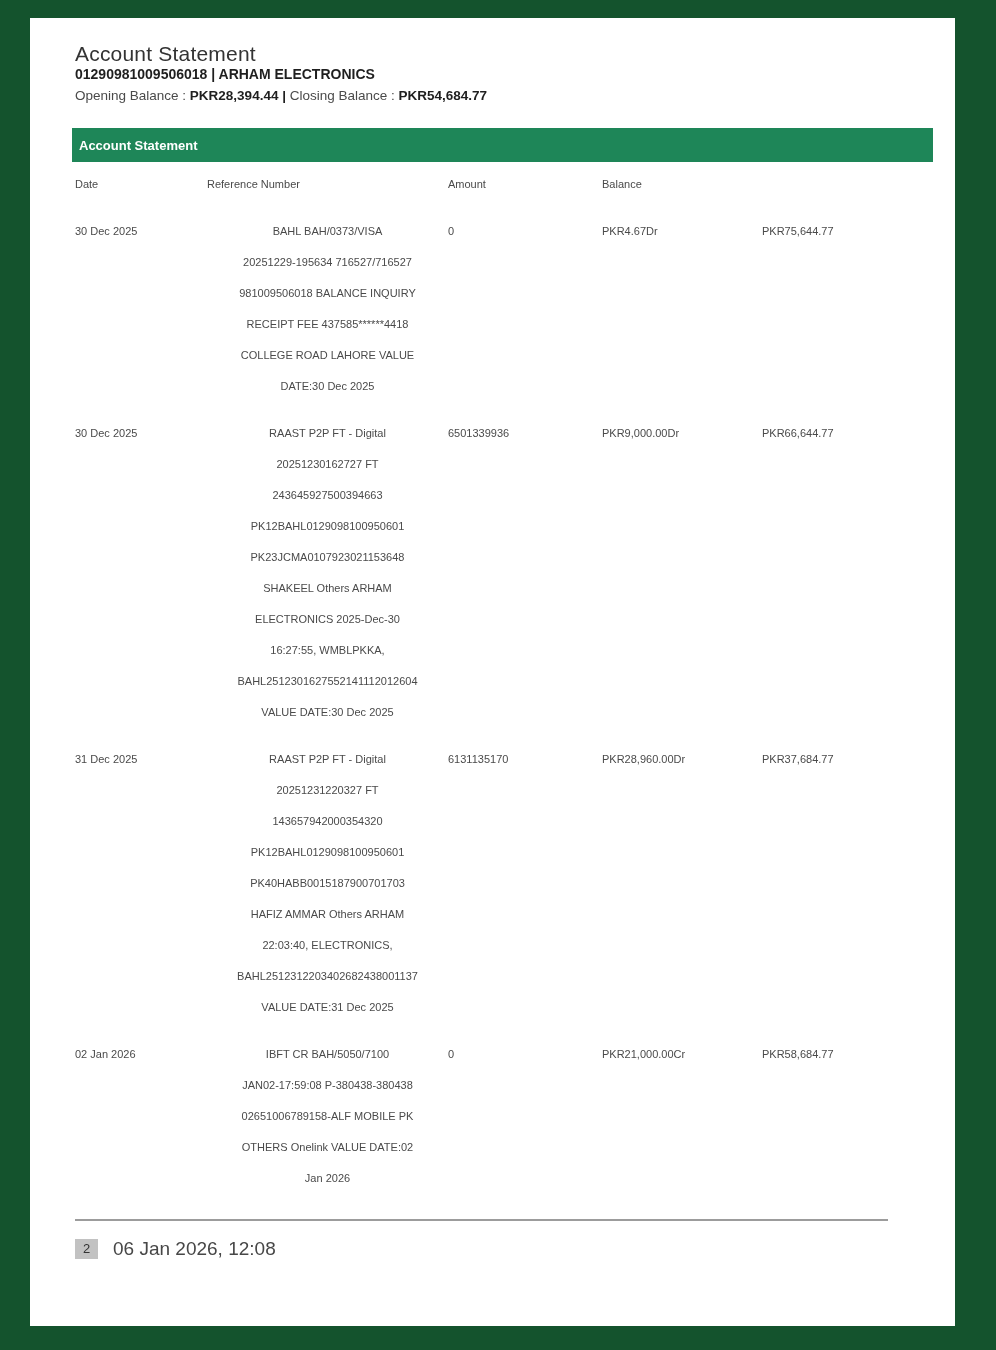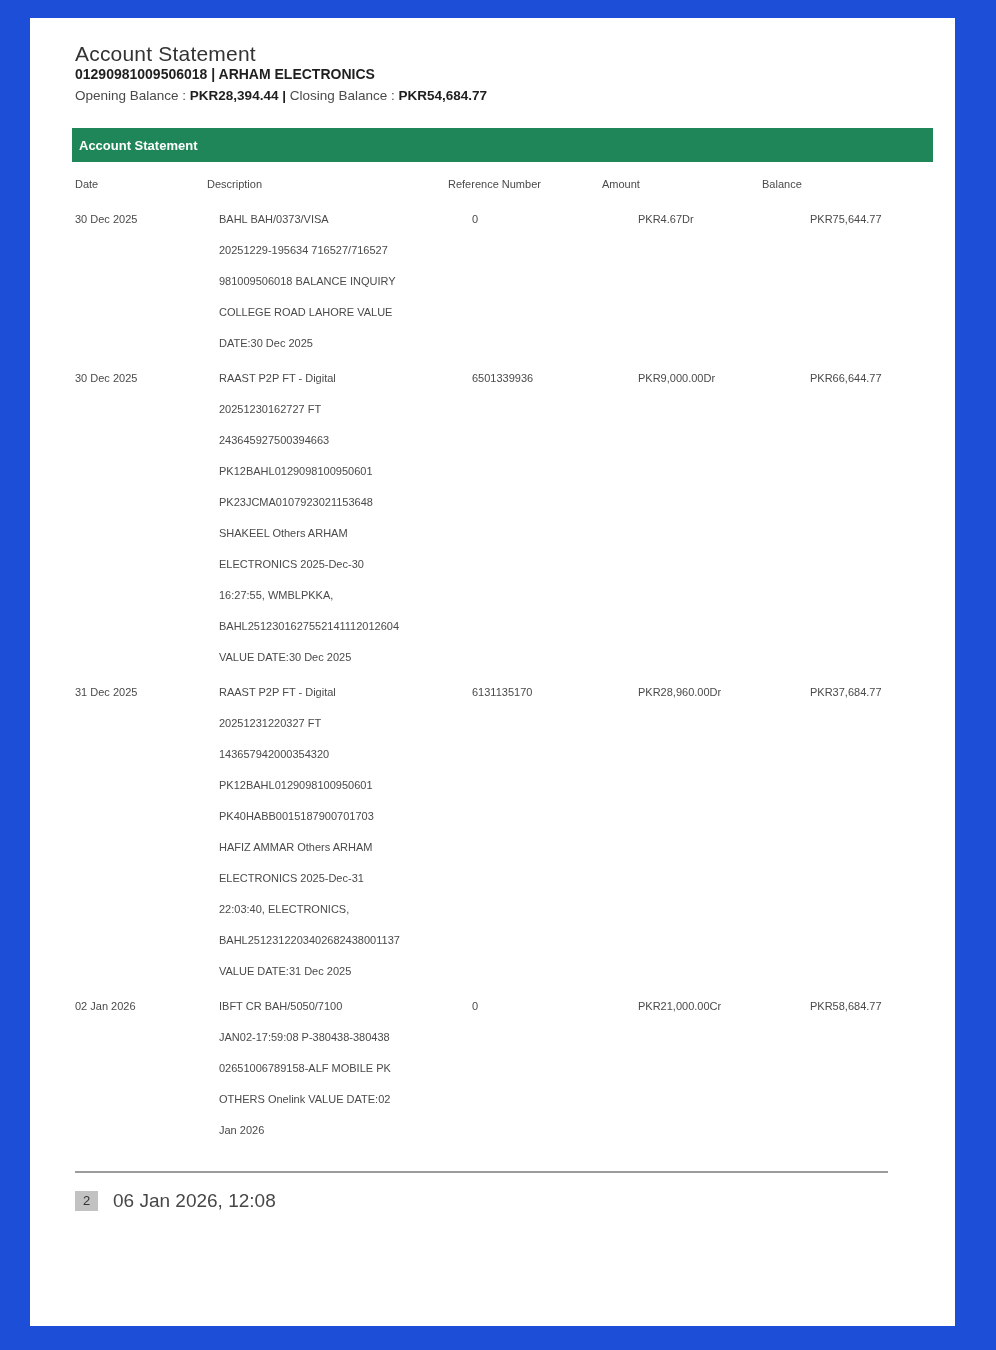--- a/index.html
+++ b/index.html
@@ -3,21 +3,21 @@
 <meta charset="utf-8">
 <style>
   * { box-sizing: border-box; }
   html, body { margin: 0; padding: 0; }
   body {
     width: 996px; height: 1350px;
     background: #121212;
     font-family: "Liberation Sans", sans-serif;
     overflow: hidden;
   }
-  .canvas { position: relative; width: 996px; height: 1350px; background: #1d4ed8; }
+  .canvas { position: relative; width: 996px; height: 1350px; background: #14532d; }
   .page {
     position: absolute; left: 30px; top: 18px;
     width: 925px; height: 1308px;
     background: #ffffff;
     padding: 24px 37px 0 45px;
     overflow: hidden;
   }
   .page-title {
     margin: 0; font-size: 21px; line-height: 24px;
     font-weight: 400; color: #333333; letter-spacing: 0.2px;
@@ -40,22 +40,22 @@
     color: #ffffff; font-size: 13px; font-weight: 700;
   }
   .grid-row {
     display: grid;
     grid-template-columns: 132px 241px 154px 160px 156px;
     align-items: start;
     font-size: 11px; color: #4a4a4a; line-height: 31px;
   }
   .thead { margin-top: 7px; }
   .c-amount, .c-balance { }
-  .t-row { margin-top: 4px; gap: 12px; }
-  .desc-line { line-height: 31px; white-space: nowrap; }
+  .t-row { margin-top: 16px; }
+  .desc-line { line-height: 31px; white-space: nowrap; text-align: center; }
   .footer-rule {
     border: none; border-top: 2px solid #9c9c9c;
     margin: 25px 30px 0 0; width: 813px;
   }
   .footer {
     margin-top: 17px;
     display: flex; align-items: center;
   }
   .page-badge {
     width: 23px; height: 20px;
@@ -79,33 +79,33 @@
     <div class="balance-line">
       <span>Opening Balance : </span><b>PKR28,394.44</b><b> | </b><span>Closing Balance : </span><b>PKR54,684.77</b>
     </div>
 
     <div class="section-bar" style="background: rgb(30, 134, 88);">
       <span>Account Statement</span>
     </div>
 
     <div class="grid-row thead">
       <div class="c-date">Date</div>
-      <div class="c-desc">Description</div>
       <div class="c-ref">Reference Number</div>
       <div class="c-amount">Amount</div>
       <div class="c-balance">Balance</div>
     </div>
 
     <div>
   <div class="grid-row t-row">
     <div class="c-date">30 Dec 2025</div>
     <div class="c-desc">
             <div class="desc-line">BAHL BAH/0373/VISA</div>
             <div class="desc-line">20251229-195634 716527/716527</div>
             <div class="desc-line">981009506018 BALANCE INQUIRY</div>
+            <div class="desc-line">RECEIPT FEE 437585******4418</div>
             <div class="desc-line">COLLEGE ROAD LAHORE VALUE</div>
             <div class="desc-line">DATE:30 Dec 2025</div>
           </div>
     <div class="c-ref">0</div>
     <div class="c-amount">PKR4.67Dr</div>
     <div class="c-balance">PKR75,644.77</div>
   </div>
 
   <div class="grid-row t-row">
     <div class="c-date">30 Dec 2025</div>
@@ -128,21 +128,20 @@
 
   <div class="grid-row t-row">
     <div class="c-date">31 Dec 2025</div>
     <div class="c-desc">
             <div class="desc-line">RAAST P2P FT - Digital</div>
             <div class="desc-line">20251231220327 FT</div>
             <div class="desc-line">143657942000354320</div>
             <div class="desc-line">PK12BAHL0129098100950601</div>
             <div class="desc-line">PK40HABB0015187900701703</div>
             <div class="desc-line">HAFIZ AMMAR Others ARHAM</div>
-            <div class="desc-line">ELECTRONICS 2025-Dec-31</div>
             <div class="desc-line">22:03:40, ELECTRONICS,</div>
             <div class="desc-line">BAHL2512312203402682438001137</div>
             <div class="desc-line">VALUE DATE:31 Dec 2025</div>
           </div>
     <div class="c-ref">6131135170</div>
     <div class="c-amount">PKR28,960.00Dr</div>
     <div class="c-balance">PKR37,684.77</div>
   </div>
 
   <div class="grid-row t-row">

